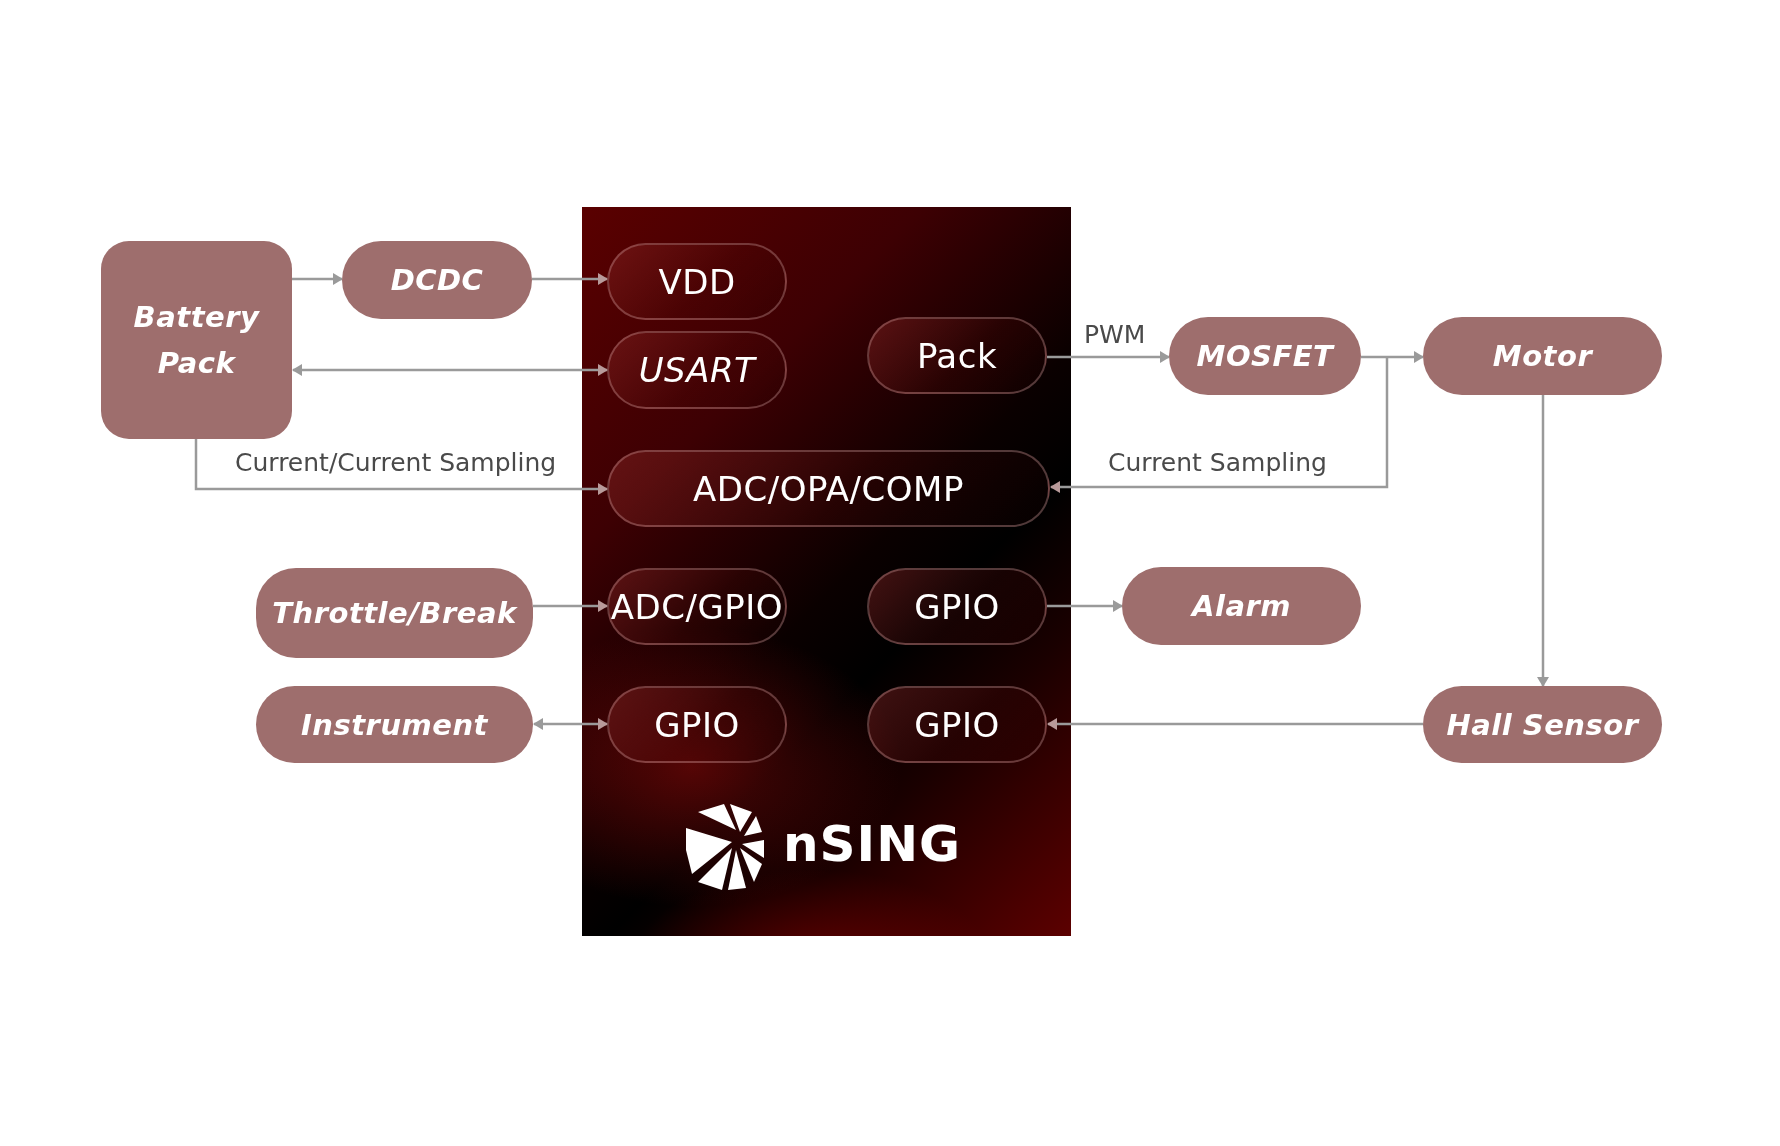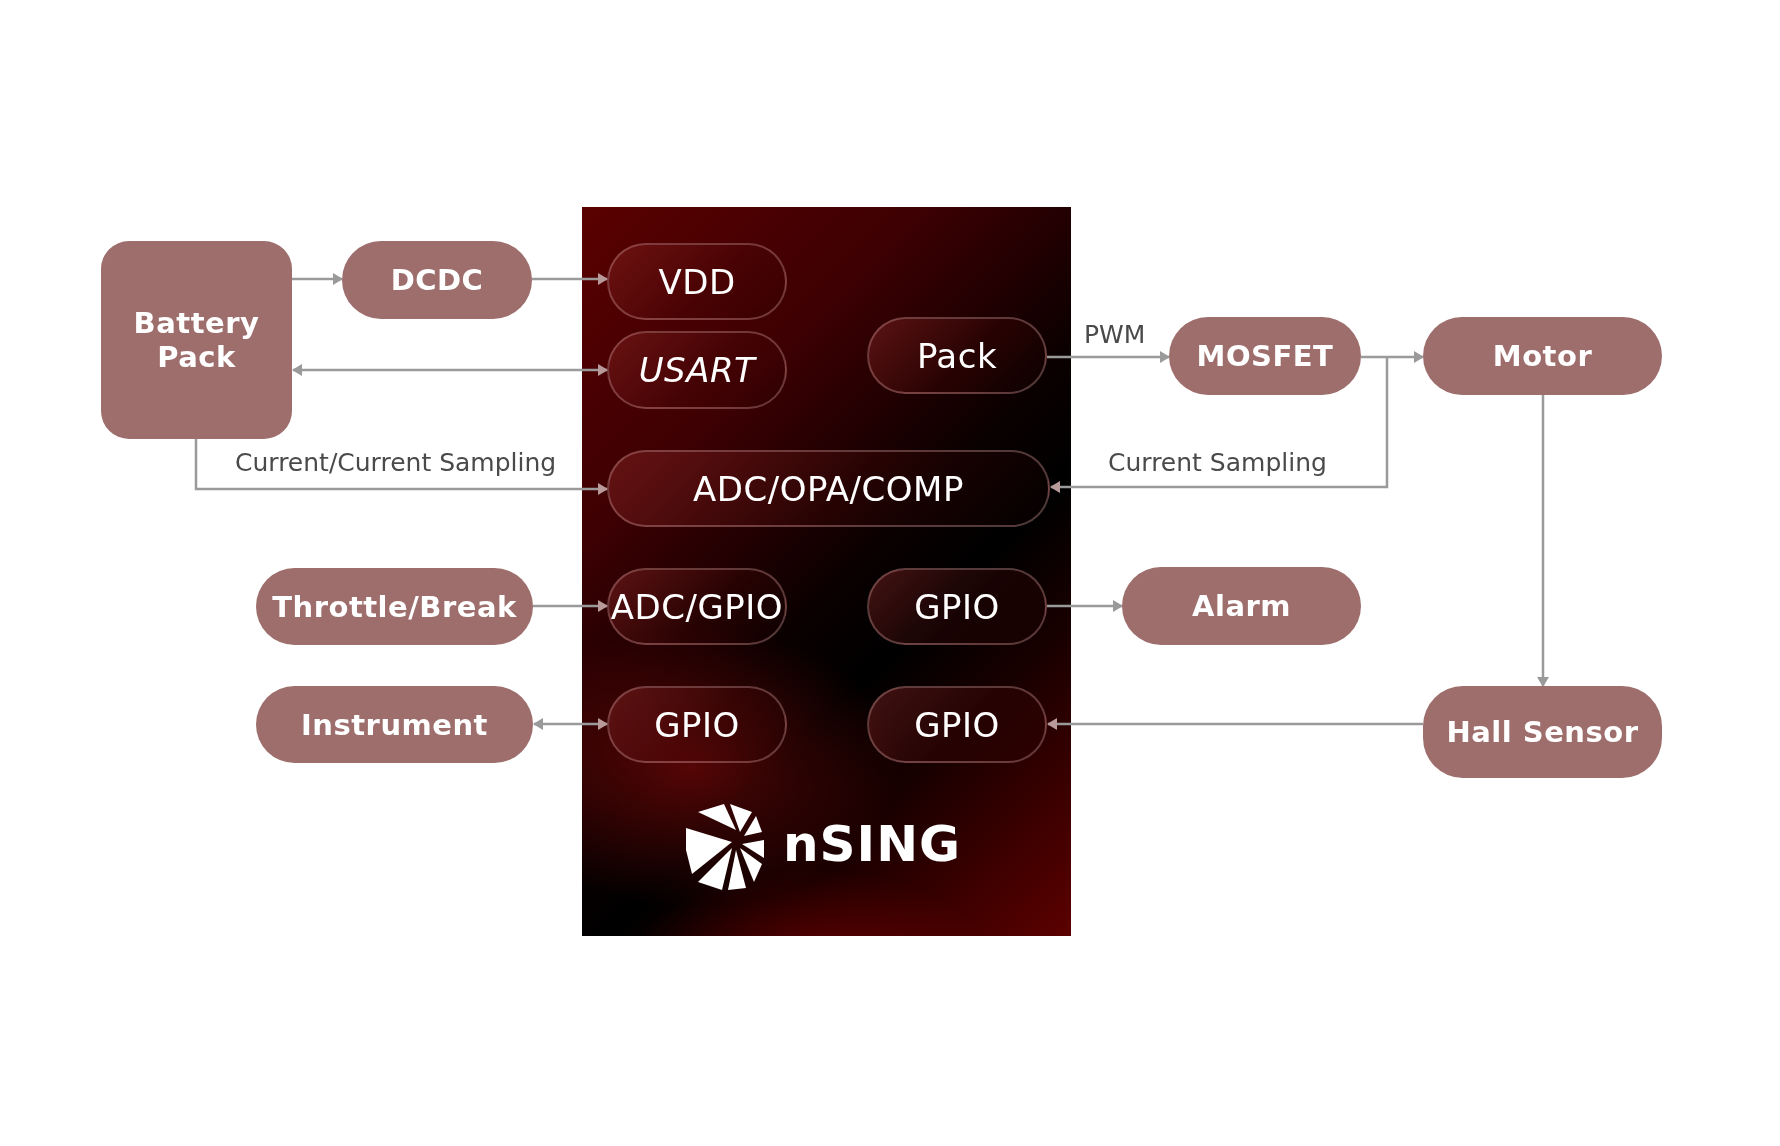--- a/index.html
+++ b/index.html
@@ -1,22 +1,22 @@
 <!DOCTYPE html>
 <html><head>
 <meta charset="utf-8">
 <style>
   html, body { margin:0; padding:0; background:#ffffff; }
   body { width:1780px; height:1146px; position:relative; overflow:hidden;
          font-family:"DejaVu Sans", "Liberation Sans", sans-serif; }
   .node { position:absolute; background:#9e6e6d; color:#fff; display:flex;
           align-items:center; justify-content:center; text-align:center;
-          font-size:29px; font-weight:bold; letter-spacing:0.5px; box-sizing:border-box; }
+          font-size:29px; font-weight:bold; letter-spacing:0.5px; box-sizing:border-box;font-style:italic; }
   .pill { border-radius:40px; }
-  .battery { border-radius:28px; line-height:34px; }
+  .battery { border-radius:28px; line-height:46px; }
   .chip { position:absolute; left:582px; top:207px; width:489px; height:729px;
           background:
             radial-gradient(ellipse 300px 200px at 110px 560px, rgba(150,10,10,0.55), rgba(0,0,0,0) 70%),
             radial-gradient(ellipse 260px 140px at 230px 760px, rgba(130,0,0,0.6), rgba(0,0,0,0) 70%),
             linear-gradient(135deg, #5a0000 0%, #3d0003 28%, #0a0000 52%, #000 62%, #1a0000 75%, #5c0000 100%); }
   .port { position:absolute; border-radius:40px; box-sizing:border-box;
           border:2px solid rgba(200,150,150,0.38);
           background:linear-gradient(135deg, rgba(140,40,40,0.45) 0%, rgba(80,10,10,0.25) 55%, rgba(30,0,0,0.2) 100%);
           color:#fff; display:flex; align-items:center; justify-content:center;
           font-size:34px; letter-spacing:0.5px;text-align:right; }
@@ -64,26 +64,26 @@
   <line x1="534" y1="724" x2="607" y2="724" stroke="#9a9a9a" stroke-width="2.5" marker-start="url(#agr)" marker-end="url(#ap)"></line>
 
   <line x1="1543" y1="395" x2="1543" y2="686" stroke="#9a9a9a" stroke-width="2.5" marker-end="url(#ag)"></line>
 
   <line x1="1423" y1="724" x2="1048" y2="724" stroke="#9a9a9a" stroke-width="2.5" marker-end="url(#ap)"></line>
 </svg>
 
 <div class="node battery" style="left:101px;top:241px;width:191px;height:198px;white-space:pre;">Battery
 Pack</div>
 <div class="node pill" style="left:342px;top:241px;width:190px;height:78px;">DCDC</div>
-<div class="node pill" style="left:256px;top:568px;width:277px;height:77px;">Throttle/Break</div>
+<div class="node pill" style="left:256px;top:568px;width:277px;height:90px;">Throttle/Break</div>
 <div class="node pill" style="left:256px;top:686px;width:277px;height:77px;">Instrument</div>
 <div class="node pill" style="left:1169px;top:317px;width:192px;height:78px;">MOSFET</div>
 <div class="node pill" style="left:1423px;top:317px;width:239px;height:78px;">Motor</div>
 <div class="node pill" style="left:1122px;top:567px;width:239px;height:78px;">Alarm</div>
-<div class="node pill" style="left:1423px;top:686px;width:239px;height:92px;">Hall Sensor</div>
+<div class="node pill" style="left:1423px;top:686px;width:239px;height:77px;">Hall Sensor</div>
 
 <div class="port" style="left:607px;top:243px;width:180px;height:77px;">VDD</div>
 <div class="port" style="left:607px;top:331px;width:180px;height:78px;font-style:italic;">USART</div>
 <div class="port" style="left:867px;top:317px;width:180px;height:77px;">Pack</div>
 <div class="port" style="left:607px;top:450px;width:443px;height:77px;">ADC/OPA/COMP</div>
 <div class="port" style="left:607px;top:568px;width:180px;height:77px;">ADC/GPIO</div>
 <div class="port" style="left:867px;top:568px;width:180px;height:77px;">GPIO</div>
 <div class="port" style="left:607px;top:686px;width:180px;height:77px;">GPIO</div>
 <div class="port" style="left:867px;top:686px;width:180px;height:77px;">GPIO</div>
 

